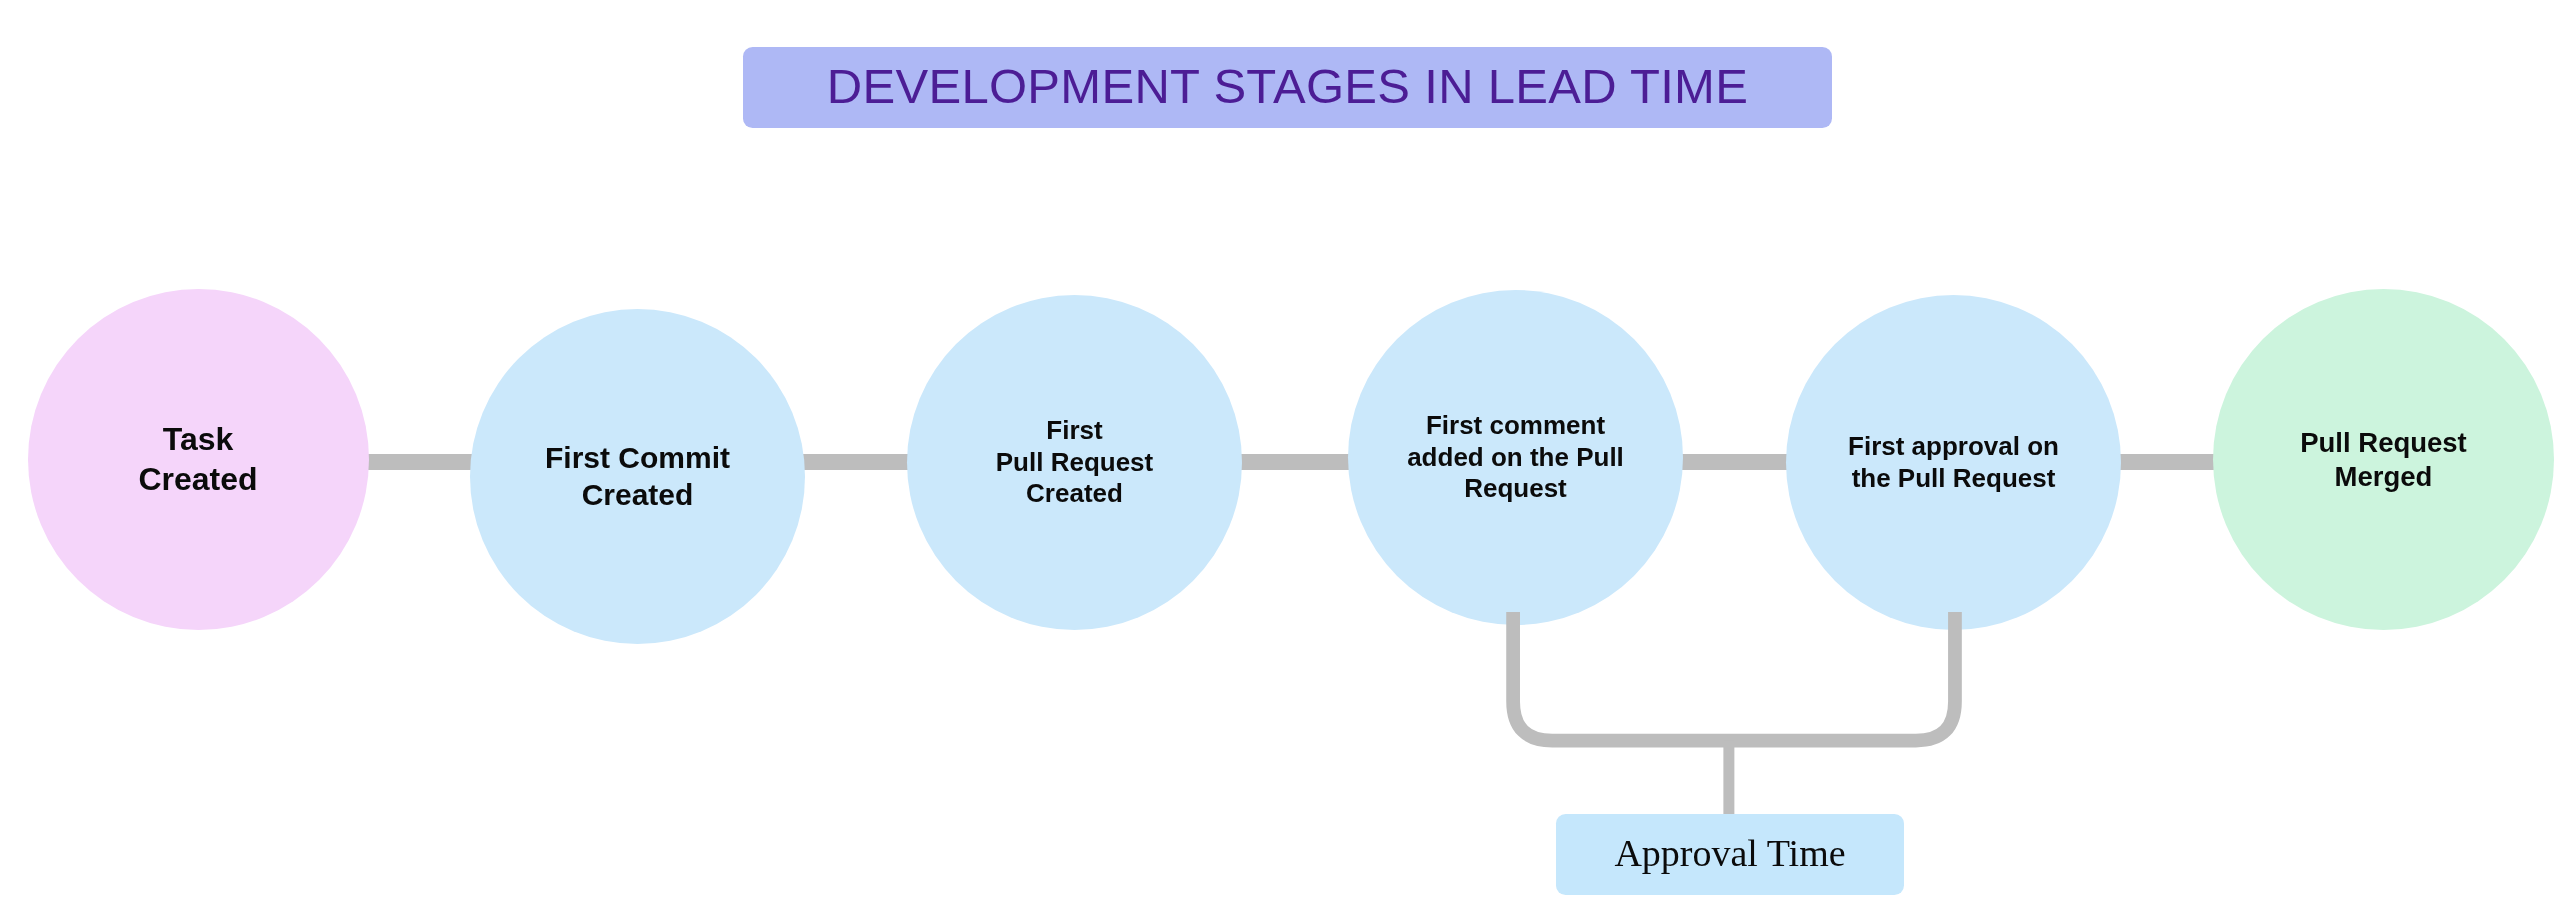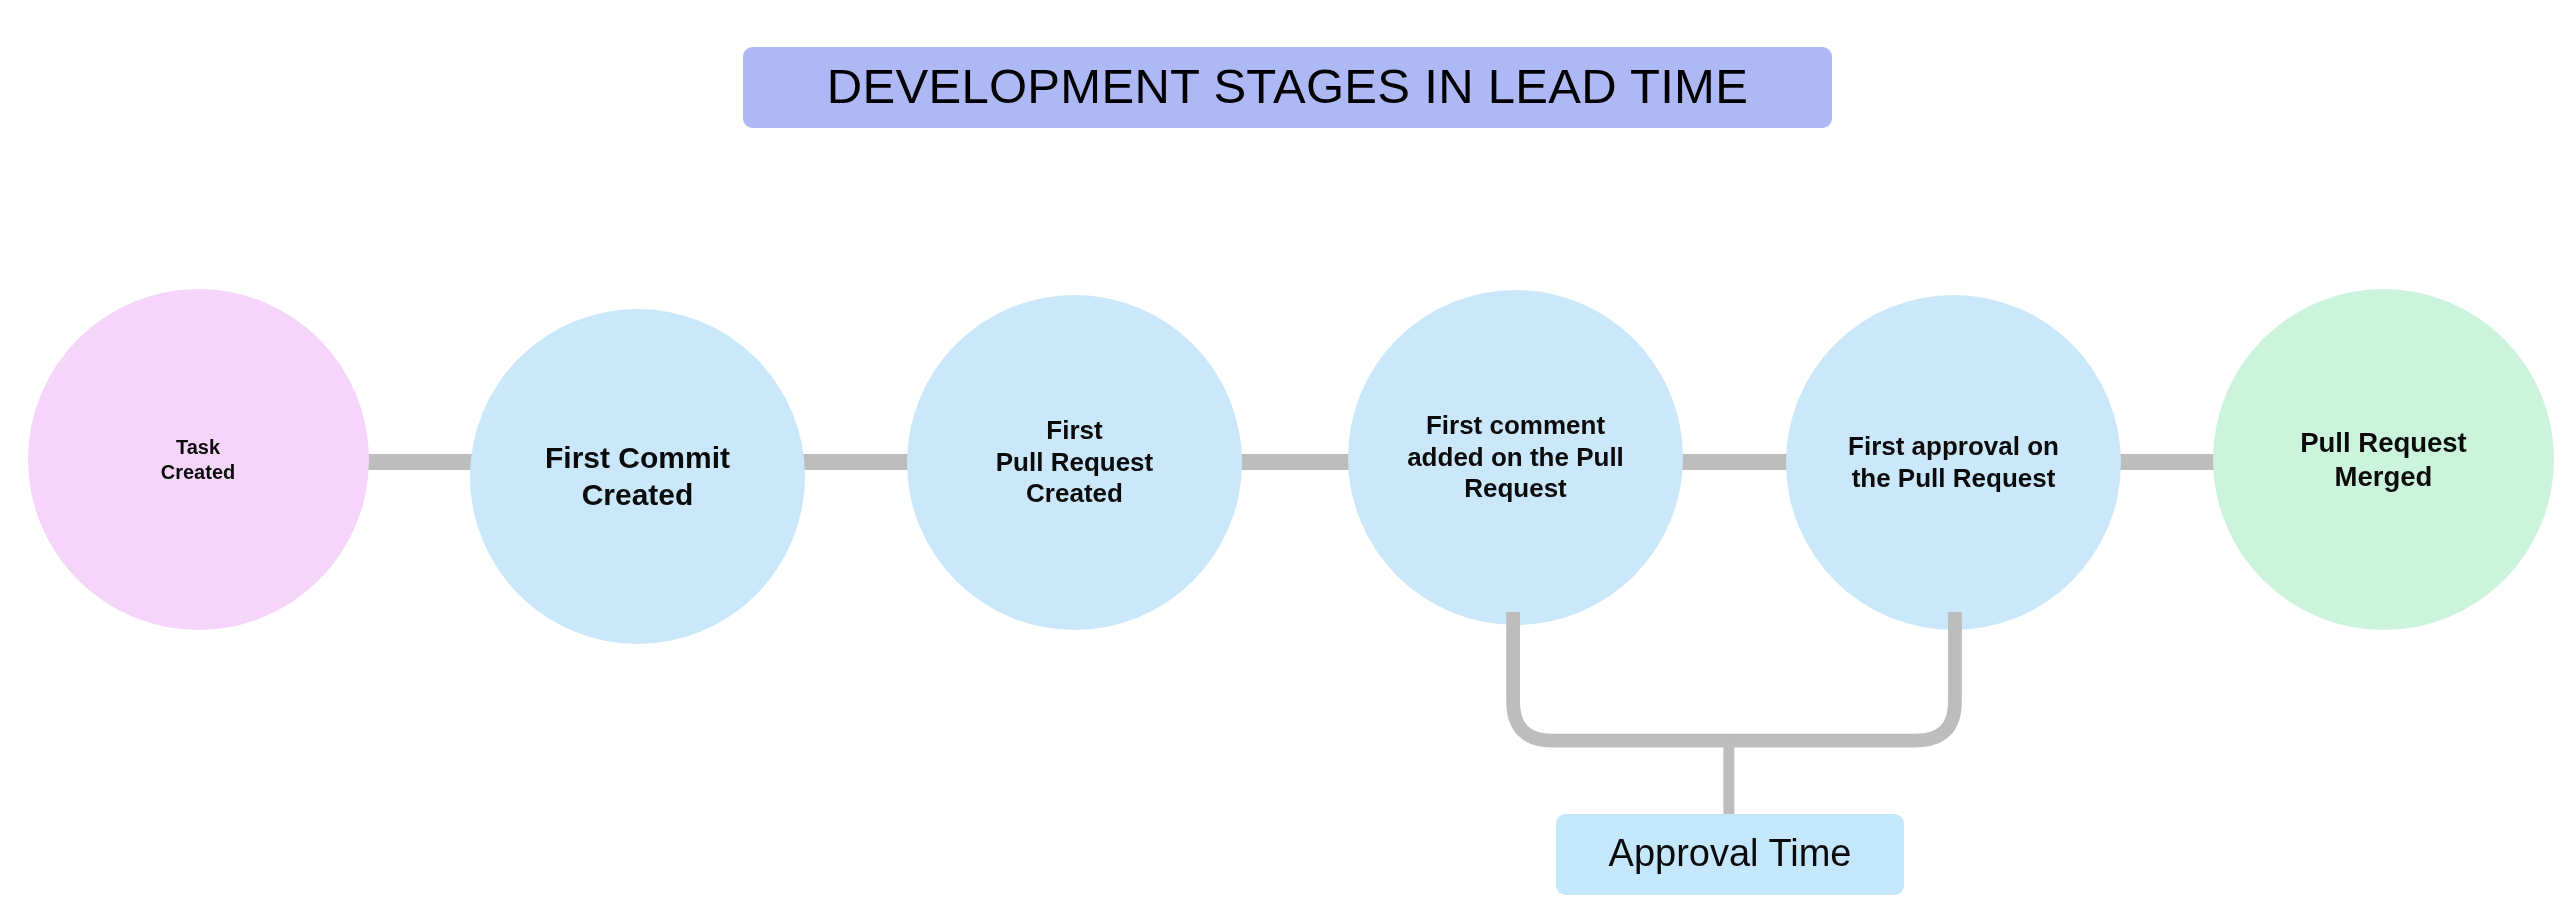--- a/index.html
+++ b/index.html
@@ -30,21 +30,21 @@
     background: #aeb8f5;
     border-radius: 9.6px;
     display: flex;
     align-items: center;
     justify-content: center;
   }
   #title-text {
     font-family: "Liberation Sans", sans-serif;
     font-size: 49px;
     font-weight: 400;
-    color: #000000;
+    color: #4c1d95;
     letter-spacing: 0.3px;
     white-space: nowrap;
     line-height: 1;
     padding-bottom: 2.7px;
   }
 
   
   .connector {
     position: absolute;
     height: 16px;
@@ -65,21 +65,21 @@
     font-family: "Liberation Sans", sans-serif;
     font-weight: bold;
     color: #0b0b0b;
     line-height: 1.22;
     white-space: pre-line;
     padding: 0 8.2px;
   }
 
   
   #stage-0 { left: 27.5px;   top: 289px; width: 341px; height: 341px; background: #f5d5fa; }
-  #stage-0 .stage-label { font-size: 20px; }
+  #stage-0 .stage-label { font-size: 32px; }
 
   #stage-1 { left: 470px;  top: 309px; width: 335px; height: 335px; background: #cbe8fb; }
   #stage-1 .stage-label { font-size: 30px; }
 
   #stage-2 { left: 907px; top: 295px; width: 335px; height: 335px; background: #cbe8fb; }
   #stage-2 .stage-label { font-size: 26px; }
 
   #stage-3 { left: 1348px; top: 290px; width: 335px; height: 335px; background: #cbe8fb; }
   #stage-3 .stage-label { font-size: 26px; }
 
@@ -106,21 +106,21 @@
     top: 814px;
     width: 348px;
     height: 81px;
     background: #c5e7fc;
     border-radius: 9.6px;
     display: flex;
     align-items: center;
     justify-content: center;
   }
   #approval-box-text {
-    font-family: Liberation Sans, sans-serif;
+    font-family: Liberation Serif, serif;
     font-size: 38px;
     font-weight: 400;
     color: #0b0b0b;
     white-space: nowrap;
     line-height: 1;
     padding-bottom: 3.4px;
   }
 </style>
 </head>
 <body>

